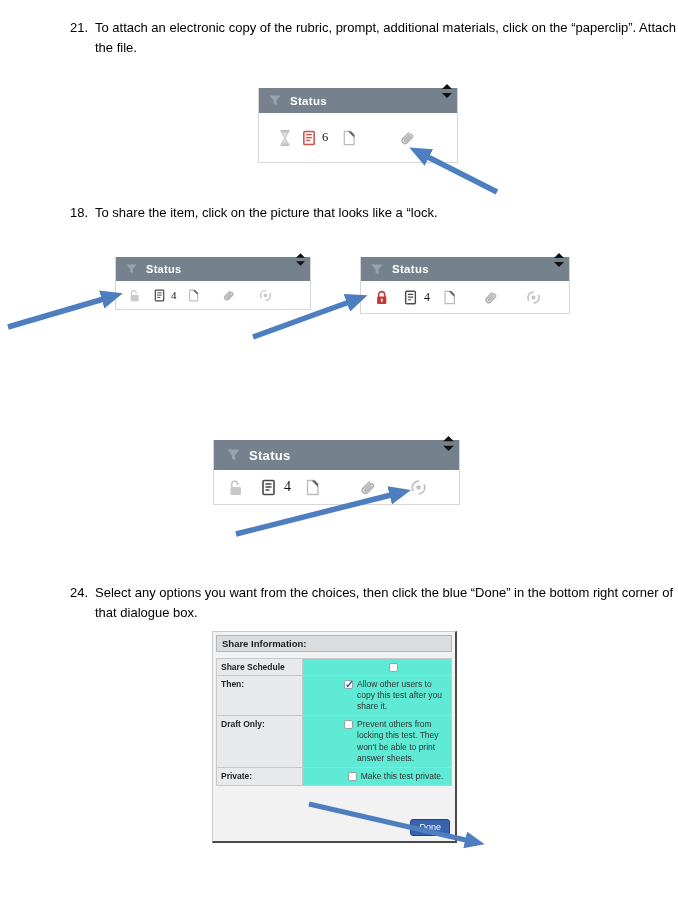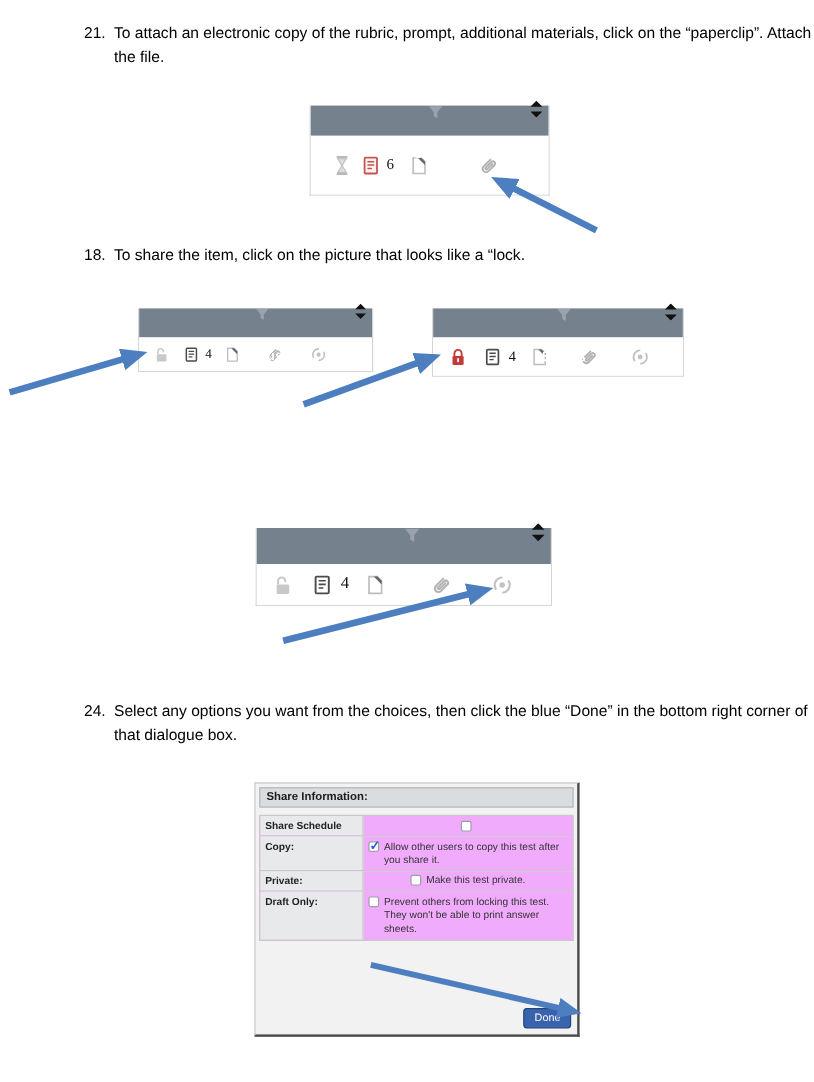--- a/index.html
+++ b/index.html
@@ -11,21 +11,21 @@
 
   
   .step { position:absolute; left:38px; width:622px; display:flex; font-size:13px; line-height:1.55;margin-left:32px; }
   .step .num { width:25px; flex-shrink:0; }
   .step .txt { flex:1; }
 
   
   .bar { position:absolute; background:#fff; border:1px solid #d6d6d6; border-top:none; }
   .bar .hdr {
     position:relative; background:#76818E; color:#fff; display:flex; align-items:center;
-    padding-left:10px; gap:24px; font-weight:bold; letter-spacing:.3px;flex-direction:column;
+    padding-left:10px; gap:9px; font-weight:bold; letter-spacing:.3px;
   }
   .bar .hdr .funnel svg { display:block; }
   .bar .sort { position:absolute; right:5px; top:-4px; }
   .bar .body { display:flex; align-items:center; background:#fff; }
   .bar .ic svg { display:block; width:var(--isz); height:var(--isz); }
   .bar .cnt { font-family:"Liberation Serif", serif; color:#111; }
 
   #bar1 { left:258px; top:88px;  width:200px; --isz:16px; }
   #bar1 .hdr { height:25px; font-size:11.5px; }
   #bar1 .body { height:49px; padding-left:18px; }
@@ -41,31 +41,31 @@
   #bar3 .body { height:32px; padding-left:13px; }
   #bar3 .cnt { font-size:12px; }
 
   #bar4 { left:213px; top:440px; width:247px; --isz:17px; }
   #bar4 .hdr { height:30px; font-size:13px; padding-left:13px; }
   #bar4 .body { height:34px; padding-left:13px; }
   #bar4 .cnt { font-size:14px; }
 
   
   #dialog {
-    position:absolute; left:212px; top:652px; width:271px; height:212px;
+    position:absolute; left:212px; top:631px; width:245px; height:212px;
     background:#f2f2f2; border:1px solid #c9c9c9;
     border-right:2px solid #4a4a4a; border-bottom:2px solid #4a4a4a;
   }
   .dlg-hdr {
     margin:3px 3px 0 3px; height:17px; background:#dadde0; border:1px solid #b3b6ba;
     display:flex; align-items:center; padding-left:5px;
     font-size:9.5px; font-weight:bold; color:#1b1b1b;
   }
   .dlg-table { margin:6px 3px 0 3px; border-top:1px solid #c8c8c8; }
-  .drow { display:flex; border:1px solid #c8c8c8; border-top:none; background:#f0abfc; }
+  .drow { display:flex; border:1px solid #c8c8c8; border-top:none; background:#5eead4;gap:37px; }
   .dlabel {
     width:86px; flex-shrink:0; background:#e7e9eb; border-right:1px solid #c8c8c8;
     font-weight:bold; font-size:8.5px; color:#222; padding:3px 4px;
   }
   .dval { flex:1; font-size:8.5px; color:#333; padding:2.5px 4px; display:flex; gap:4px; align-items:flex-start; line-height:1.35;justify-content:center; }
   .cb { width:9px; height:9px; border:1px solid #99a0a8; border-radius:2px; background:#fff; position:relative; flex-shrink:0; margin-top:1px; }
   .cb.checked::after { content:"\2713"; position:absolute; left:0; top:-4px; color:#2E5BD7; font-weight:bold; font-size:11px; }
   #done-btn {
     position:absolute; right:5px; bottom:5px; background:#3A63AE; border:1px solid #26437c;
     border-radius:3px; color:#fff; font-size:9px; font-weight:normal; padding:2px 8px 3px 8px; cursor:pointer;
@@ -305,38 +305,38 @@
     <div class="dlg-hdr">Share Information:</div>
     <div class="dlg-table">
       <div class="drow">
         <div class="dlabel">Share Schedule</div>
         <div class="dval">
           <span class="cb"></span>
           <span></span>
         </div>
       </div>
       <div class="drow">
-        <div class="dlabel">Copy:</div>
+        <div class="dlabel">Then:</div>
         <div class="dval">
           <span class="cb checked"></span>
           <span>Allow other users to copy this test after you share it.</span>
+        </div>
+      </div>
+      <div class="drow">
+        <div class="dlabel">Draft Only:</div>
+        <div class="dval">
+          <span class="cb"></span>
+          <span>Prevent others from locking this test. They won't be able to print answer sheets.</span>
         </div>
       </div>
       <div class="drow">
         <div class="dlabel">Private:</div>
         <div class="dval">
           <span class="cb"></span>
           <span>Make this test private.</span>
-        </div>
-      </div>
-      <div class="drow">
-        <div class="dlabel">Draft Only:</div>
-        <div class="dval">
-          <span class="cb"></span>
-          <span>Prevent others from locking this test. They won't be able to print answer sheets.</span>
         </div>
       </div>
     </div>
     <button id="done-btn">Done</button>
   </div>
 
   <svg id="arrows" viewBox="0 0 678 902">
     <defs>
       <marker id="ah" markerWidth="4" markerHeight="3.4" refX="1" refY="1.7" orient="auto">
         <path d="M0,0 L4,1.7 L0,3.4 Z" fill="#4D7EBF"></path>

